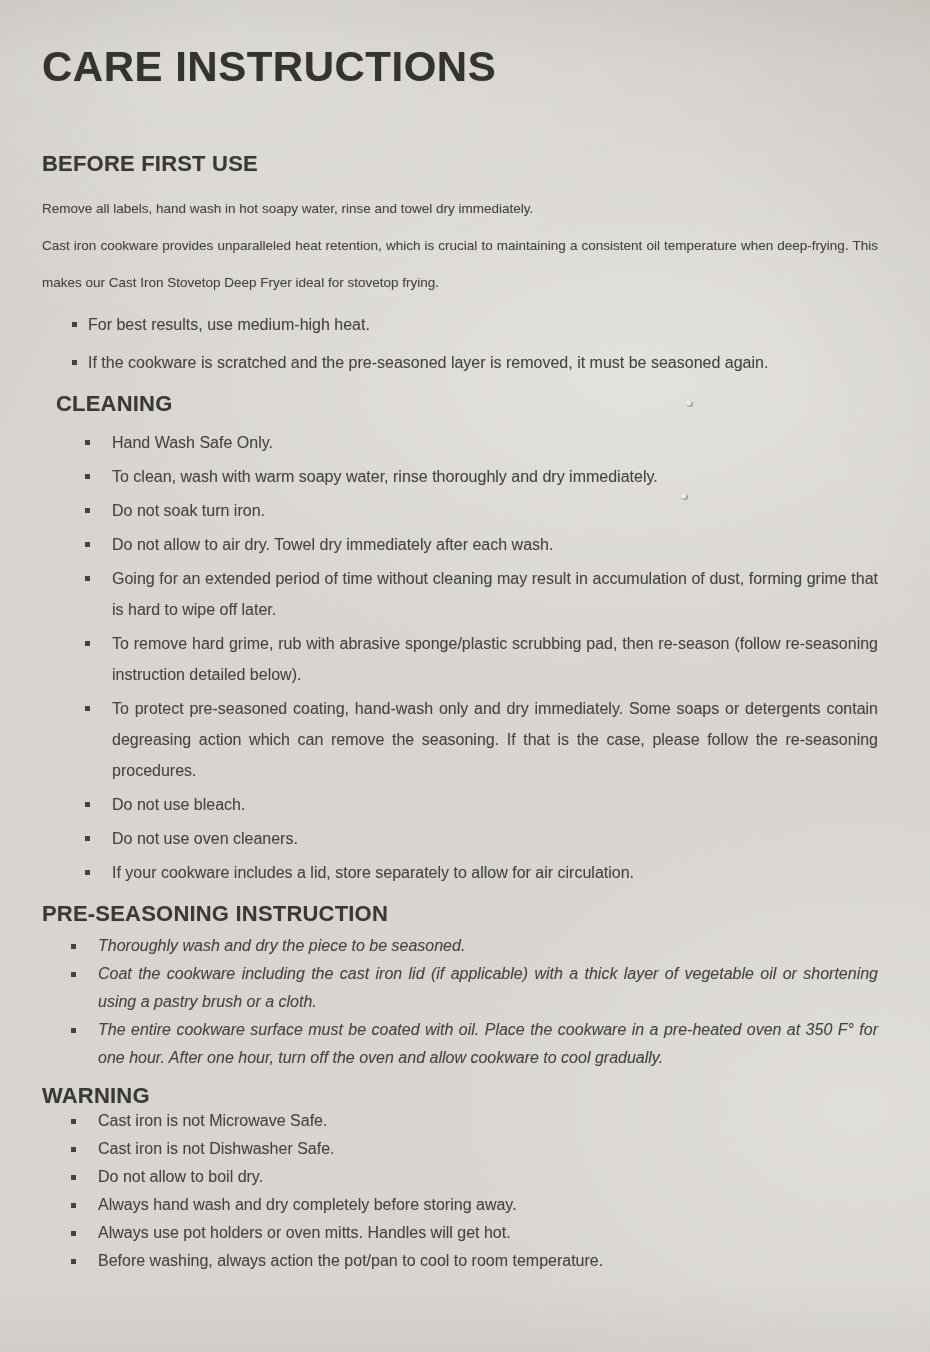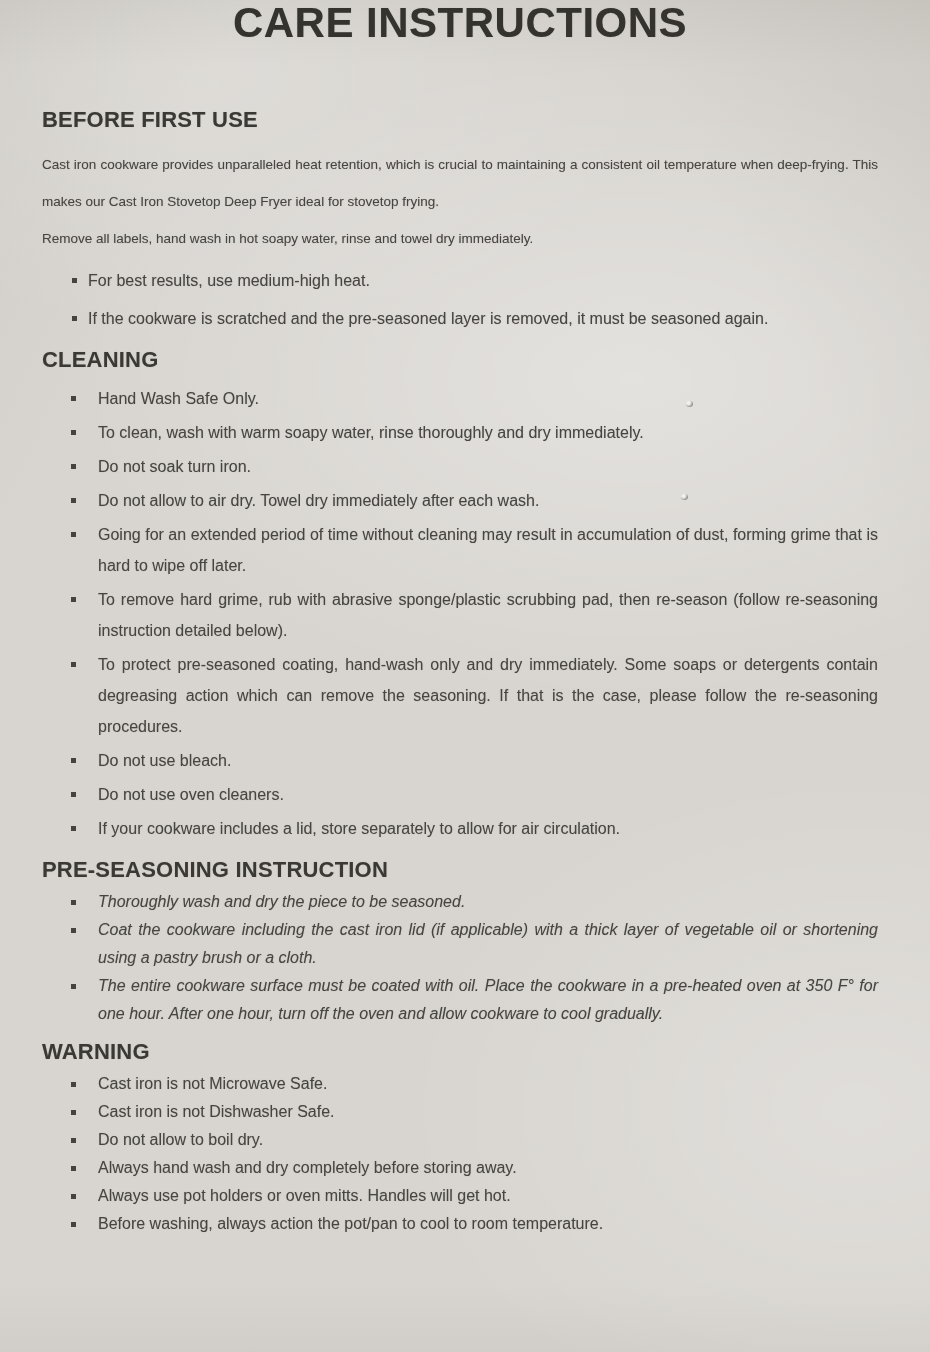--- a/index.html
+++ b/index.html
@@ -21,21 +21,21 @@
       linear-gradient(115deg, rgba(138,132,124,0.10) 0%, transparent 16%),
       linear-gradient(245deg, rgba(138,132,124,0.12) 0%, transparent 20%),
       linear-gradient(180deg, rgba(148,143,136,0.12) 0%, transparent 5%, transparent 95%, rgba(148,143,136,0.10) 100%);
     text-shadow: 0 0 1px rgba(90,87,82,0.30);
   }
 
   .content { padding: 0 52px 0 42px; }
 
   h1.doc-title {
     margin: 0;
-    text-align: center;
+    padding-top: 44px;
     font-size: 42px;
     line-height: 46px;
     font-weight: bold;
     letter-spacing: 0.5px;
     color: #35332e;
   }
 
   section.doc-section h2 {
     margin: 0;
     font-size: 22px;
@@ -71,34 +71,34 @@
   }
 
   
   .sec-before-first-use { margin-top: 62px; }
   .sec-before-first-use .paragraphs { margin-top: 15px; }
   .sec-before-first-use ul.bullets { margin-top: 7px; }
   .sec-before-first-use ul.bullets li { padding-left: 46px; line-height: 33px; margin-bottom: 5px; }
   .sec-before-first-use ul.bullets li::before { left: 30px; top: 14px; }
 
   
-  .sec-cleaning { margin-top: 13px; }
+  .sec-cleaning { margin-top: 13px; margin-left: 14px; }
   .sec-cleaning ul.bullets { margin-top: 12px; }
   .sec-cleaning ul.bullets li { padding-left: 56px; line-height: 31px; margin-bottom: 3px; }
   .sec-cleaning ul.bullets li::before { left: 29px; top: 13px; }
 
   
   .sec-pre-seasoning-instruction { margin-top: 14px; }
   .sec-pre-seasoning-instruction ul.bullets { margin-top: 7px; font-style: italic; }
   .sec-pre-seasoning-instruction ul.bullets li { padding-left: 56px; line-height: 28px; }
   .sec-pre-seasoning-instruction ul.bullets li::before { left: 29px; top: 12px; }
 
   
   .sec-warning { margin-top: 12px; }
-  .sec-warning ul.bullets { margin-top: 7px; }
+  .sec-warning ul.bullets { }
   .sec-warning ul.bullets li { padding-left: 56px; line-height: 28px; }
   .sec-warning ul.bullets li::before { left: 29px; top: 12px; }
 
   
   .speck {
     position: absolute;
     width: 7px;
     height: 6px;
     border-radius: 50%;
     background: radial-gradient(circle at 35% 30%, #f5f3ef 0%, #efede9 30%, #8f8a82 72%, rgba(143,138,130,0) 100%);
@@ -109,22 +109,22 @@
 </head>
 <body>
 
 <div class="page">
   <div class="content">
     <h1 class="doc-title">CARE INSTRUCTIONS</h1>
     <div id="sections">
   <section class="doc-section sec-before-first-use">
     <h2>BEFORE FIRST USE</h2>
     <div class="paragraphs">
+            <p>Remove all labels, hand wash in hot soapy water, rinse and towel dry immediately.</p>
             <p>Cast iron cookware provides unparalleled heat retention, which is crucial to maintaining a consistent oil temperature when deep-frying. This makes our Cast Iron Stovetop Deep Fryer ideal for stovetop frying.</p>
-            <p>Remove all labels, hand wash in hot soapy water, rinse and towel dry immediately.</p>
           </div>
     <ul class="bullets">
             <li>For best results, use medium-high heat.</li>
             <li>If the cookware is scratched and the pre-seasoned layer is removed, it must be seasoned again.</li>
           </ul>
   </section>
 
   <section class="doc-section sec-cleaning">
     <h2>CLEANING</h2>
 

